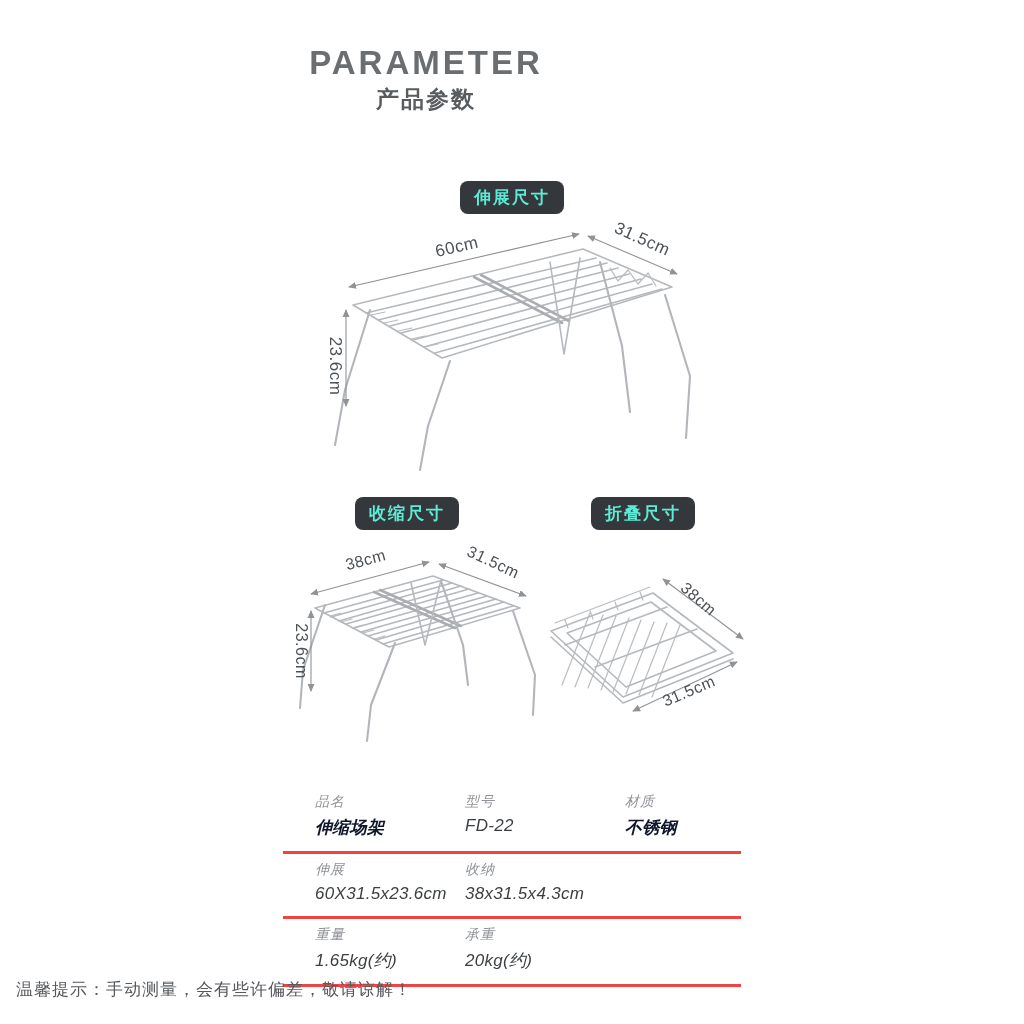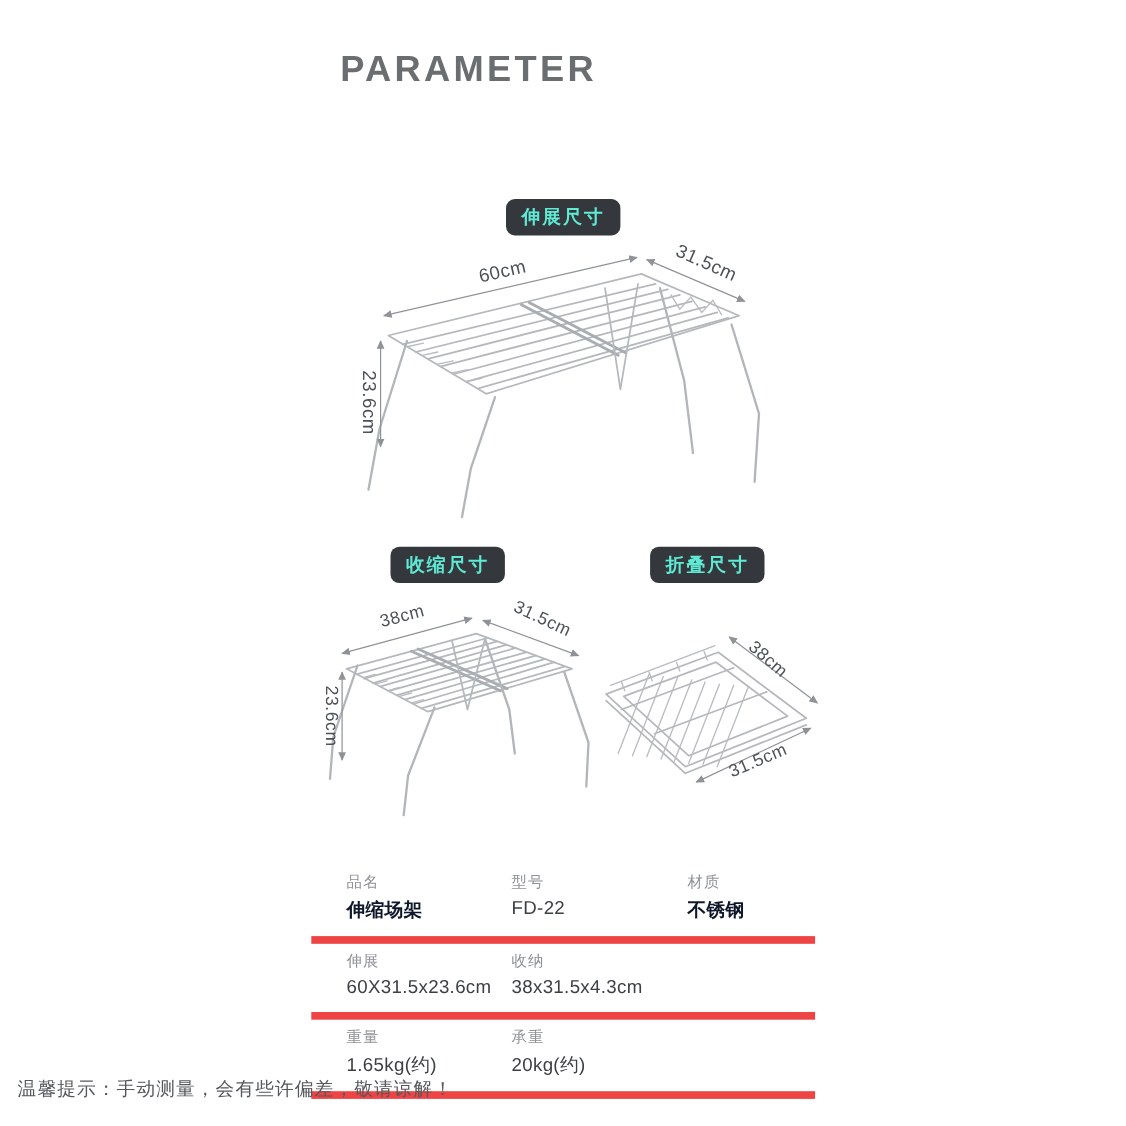--- a/index.html
+++ b/index.html
@@ -34,38 +34,39 @@
   .wire-thin{stroke:#b8bcc0;stroke-width:1.2;fill:none;stroke-linecap:round;}
   .bar{stroke:#a9adb1;stroke-width:2.6;fill:none;stroke-linecap:round;}
   .leg{stroke:#b2b6ba;stroke-width:2.1;fill:none;stroke-linecap:round;stroke-linejoin:round;}
   .dim{stroke:#8f9397;stroke-width:1.1;fill:none;}
   .dim-text{font:17px "Liberation Sans",sans-serif;fill:#4d5257;text-anchor:middle;letter-spacing:0.5px;}
   .dim-text-sm{font:16px "Liberation Sans",sans-serif;fill:#4d5257;text-anchor:middle;letter-spacing:0.5px;}
   
   .spec-table{position:absolute;left:283px;top:786px;width:458px;}
   .spec-row{
     display:grid;grid-template-columns:150px 160px 1fr;
-    padding:7px 0 12px 32px;border-bottom:7px solid #ef4444;
+    padding:7px 0 12px 32px;border-bottom:3px solid #ef4444;font-style:italic;
   }
   .spec-cell{display:flex;flex-direction:column;}
   .spec-label{font-size:14px;color:#8f9297;margin-bottom:5px;letter-spacing:1px;}
   .spec-value{font-size:17px;color:#3c4043;letter-spacing:0.3px;}
   .spec-value.bold{font-weight:700;color:#0f172a;}
   
   .footer-note{
     position:absolute;top:978px;left:0;width:100%;text-align:left;
     font-size:17px;color:#55585c;letter-spacing:1px;padding-left:16px;
   }
 </style>
 </head>
 <body>
 
 <div class="canvas">
 
   <div class="page-title">PARAMETER</div>
+  <div class="page-subtitle">产品参数</div>
 
   <div class="badge badge-extended">伸展尺寸</div>
 
   <svg class="drawing drawing-extended" width="430" height="250" viewBox="0 0 430 250">
     <defs>
       <marker id="ar1" viewBox="0 0 10 10" refX="8" refY="5" markerWidth="8" markerHeight="8" orient="auto-start-reverse">
         <path d="M0,1 L9,5 L0,9 z" fill="#8f9397"></path>
       </marker>
     </defs>
     <g>

